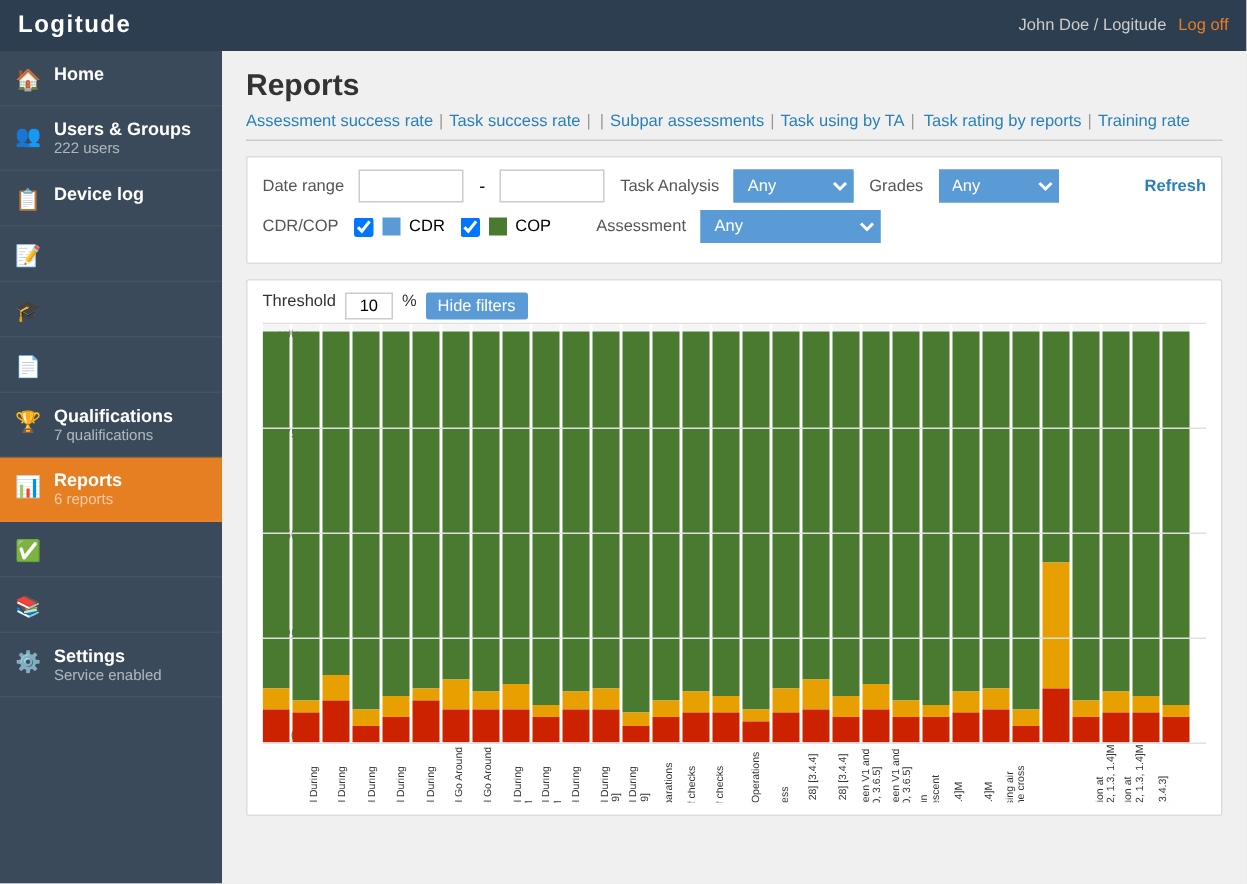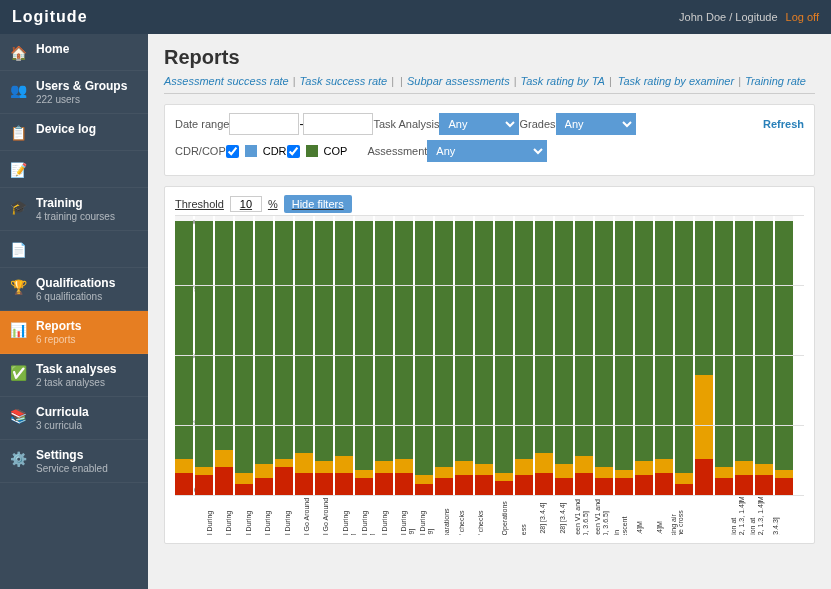--- a/index.html
+++ b/index.html
@@ -92,21 +92,20 @@
       gap: 2px;
       margin-bottom: 10px;
       border-bottom: 1px solid #ccc;
       padding-bottom: 4px;
     }
     .tab-link {
       font-size: 11px;
       color: #2980b9;
       cursor: pointer;
       white-space: nowrap;
-      font-style: italic;
     }
     .tab-link.active {
       color: #333;
       font-weight: bold;
     }
     .tab-sep {
       color: #999;
       font-size: 11px;
       margin: 0 2px;
     }
@@ -115,20 +114,21 @@
     .filters {
       background: white;
       border: 1px solid #ddd;
       padding: 8px 10px;
       margin-bottom: 10px;
       border-radius: 2px;
     }
     .filter-row {
       display: flex;
       align-items: center;
+      gap: 10px;
       margin-bottom: 5px;
     }
     .filter-label {
       font-size: 11px;
       color: #555;
       white-space: nowrap;
     }
     .filter-input {
       border: 1px solid #ccc;
       padding: 2px 4px;
@@ -190,25 +190,23 @@
       font-weight: normal;
       cursor: pointer;
     }
     .chart-subtitle {
       font-size: 10px;
       color: #666;
       margin-bottom: 6px;
     }
     .threshold-ctrl {
       display: flex;
-      align-items: center;
       gap: 6px;
       font-size: 11px;
       color: #333;
-      text-decoration: underline;
     }
     .threshold-input {
       width: 32px;
       border: 1px solid #ccc;
       padding: 1px 3px;
       font-size: 11px;
       text-align: center;
     }
     .hide-filters-btn {
       background: #5b9bd5;
@@ -280,55 +278,43 @@
       <div class="sidebar-text">
         <div class="main">Device log</div>
 
       </div>
     </div>
       <div class="sidebar-item">
       <div class="sidebar-icon">📝</div>
     </div>
       <div class="sidebar-item">
       <div class="sidebar-icon">🎓</div>
-      <div class="sidebar-text">
-        <div class="main">Training</div>
-        <div class="sub">4 training courses</div>
-      </div>
     </div>
       <div class="sidebar-item">
       <div class="sidebar-icon">📄</div>
     </div>
       <div class="sidebar-item">
       <div class="sidebar-icon">🏆</div>
       <div class="sidebar-text">
         <div class="main">Qualifications</div>
-        <div class="sub">6 qualifications</div>
+        <div class="sub">7 qualifications</div>
       </div>
     </div>
       <div class="sidebar-item active">
       <div class="sidebar-icon">📊</div>
       <div class="sidebar-text">
         <div class="main">Reports</div>
         <div class="sub">6 reports</div>
       </div>
     </div>
       <div class="sidebar-item">
       <div class="sidebar-icon">✅</div>
-      <div class="sidebar-text">
-        <div class="main">Task analyses</div>
-        <div class="sub">2 task analyses</div>
-      </div>
     </div>
       <div class="sidebar-item">
       <div class="sidebar-icon">📚</div>
-      <div class="sidebar-text">
-        <div class="main">Curricula</div>
-        <div class="sub">3 curricula</div>
-      </div>
     </div>
       <div class="sidebar-item">
       <div class="sidebar-icon">⚙️</div>
       <div class="sidebar-text">
         <div class="main">Settings</div>
         <div class="sub">Service enabled</div>
       </div>
     </div>
     </div>
 
@@ -337,24 +323,24 @@
     <div class="page-title">Reports</div>
 
     <div class="tab-bar">
       <span class="tab-link">Assessment success rate</span>
       <span class="tab-sep">|</span>
       <span class="tab-link">Task success rate</span>
       <span class="tab-sep">|</span>
       <span class="tab-sep">|</span>
       <span class="tab-link">Subpar assessments</span>
       <span class="tab-sep">|</span>
-      <span class="tab-link">Task rating by TA</span>
+      <span class="tab-link">Task using by TA</span>
       <span class="tab-sep">|</span>
       <br style="width:100%">
-      <span class="tab-link">Task rating by examiner</span>
+      <span class="tab-link">Task rating by reports</span>
       <span class="tab-sep">|</span>
       <span class="tab-link">Training rate</span>
     </div>
 
     <div class="filters">
       <div class="filter-row">
         <span class="filter-label">Date range</span>
         <input class="filter-input" type="text" style="width: 70px;">
         <span>-</span>
         <input class="filter-input" type="text" style="width: 70px;">

